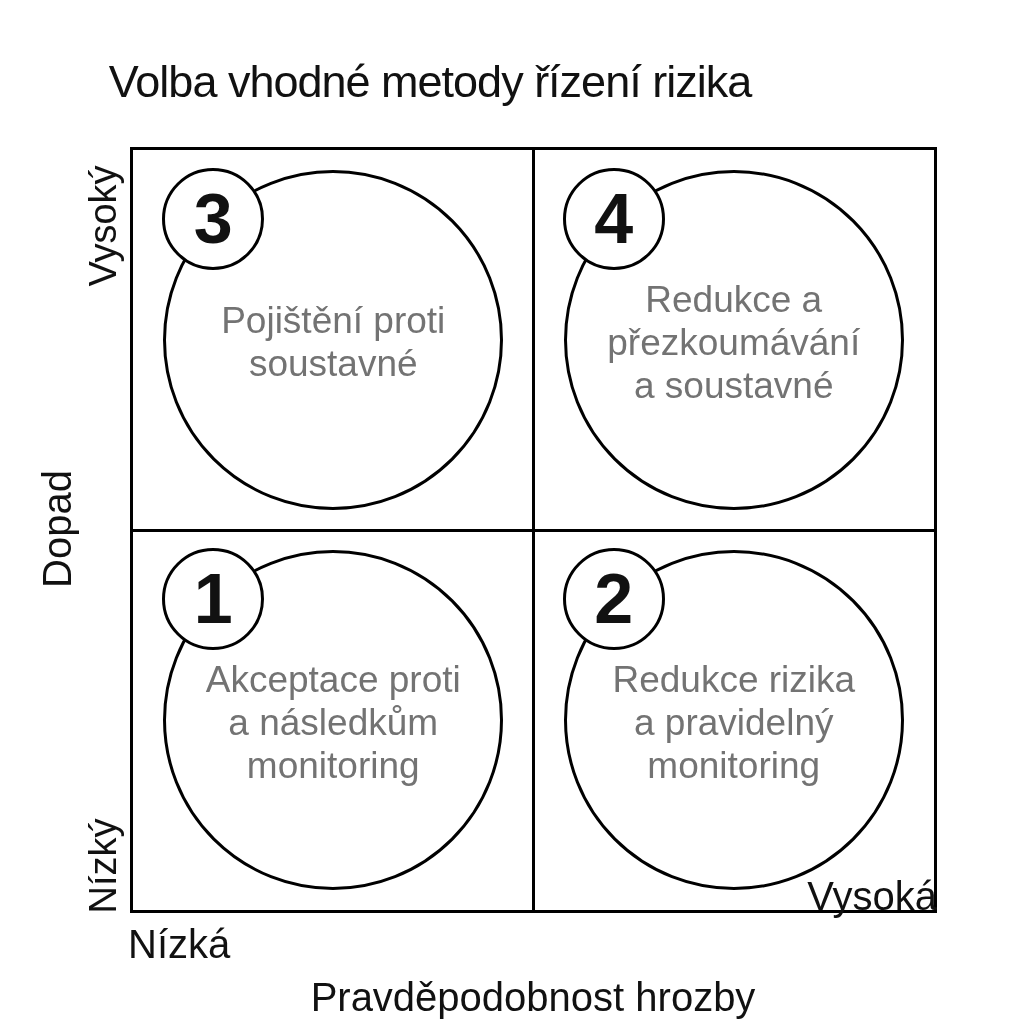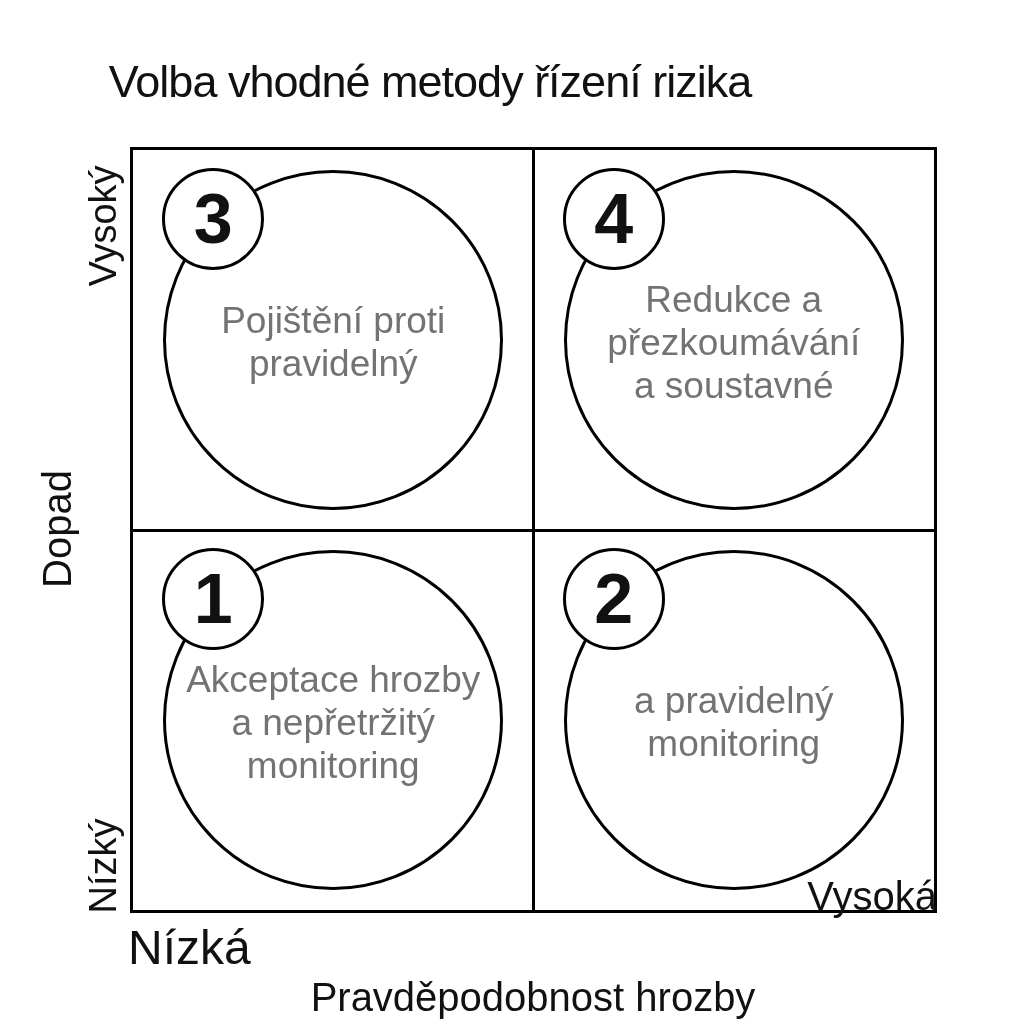--- a/index.html
+++ b/index.html
@@ -113,21 +113,21 @@
     position: absolute;
     white-space: nowrap;
     color: #111111;
   }
   .rot {
     transform: translate(-50%, -50%) rotate(-90deg);
   }
   .y-high { left: 103px; top: 226px; font-size: 38px; }
   .y-title { left: 57px;  top: 529px; font-size: 40px; }
   .y-low  { left: 103px; top: 866px; font-size: 38px; }
-  .x-low  { left: 128px; top: 924px; font-size: 48px; line-height: 1; }
+  .x-low  { left: 128px; top: 924px; font-size: 40px; line-height: 1; }
   .x-high { right: 87px; top: 876px; font-size: 40px; line-height: 1; }
   .x-title {
     left: 533px;
     top: 985px;
     font-size: 40px;
     transform: translate(-50%, -50%);
     margin-top: 12px;
   }
 </style>
 </head>
@@ -138,21 +138,21 @@
   <div class="title">Volba vhodné metody řízení rizika</div>
 
   <div class="matrix">
     <div class="divider-v"></div>
     <div class="divider-h"></div>
 
     <div class="quad q-tl">
       <div class="big-circle">
         <div class="circle-text">
           <span>Pojištění proti</span>
-          <span>pravidelný</span>
+          <span>soustavné</span>
         </div>
       </div>
       <div class="badge">
         <span class="badge-number">3</span>
       </div>
     </div>
 
     <div class="quad q-tr">
       <div class="big-circle">
         <div class="circle-text">
@@ -162,33 +162,34 @@
         </div>
       </div>
       <div class="badge">
         <span class="badge-number">4</span>
       </div>
     </div>
 
     <div class="quad q-bl">
       <div class="big-circle">
         <div class="circle-text">
-          <span>Akceptace hrozby</span>
-          <span>a nepřetržitý</span>
+          <span>Akceptace proti</span>
+          <span>a následkům</span>
           <span>monitoring</span>
         </div>
       </div>
       <div class="badge">
         <span class="badge-number">1</span>
       </div>
     </div>
 
     <div class="quad q-br">
       <div class="big-circle">
         <div class="circle-text">
+          <span>Redukce rizika</span>
           <span>a pravidelný</span>
           <span>monitoring</span>
         </div>
       </div>
       <div class="badge">
         <span class="badge-number">2</span>
       </div>
     </div>
   </div>
 

